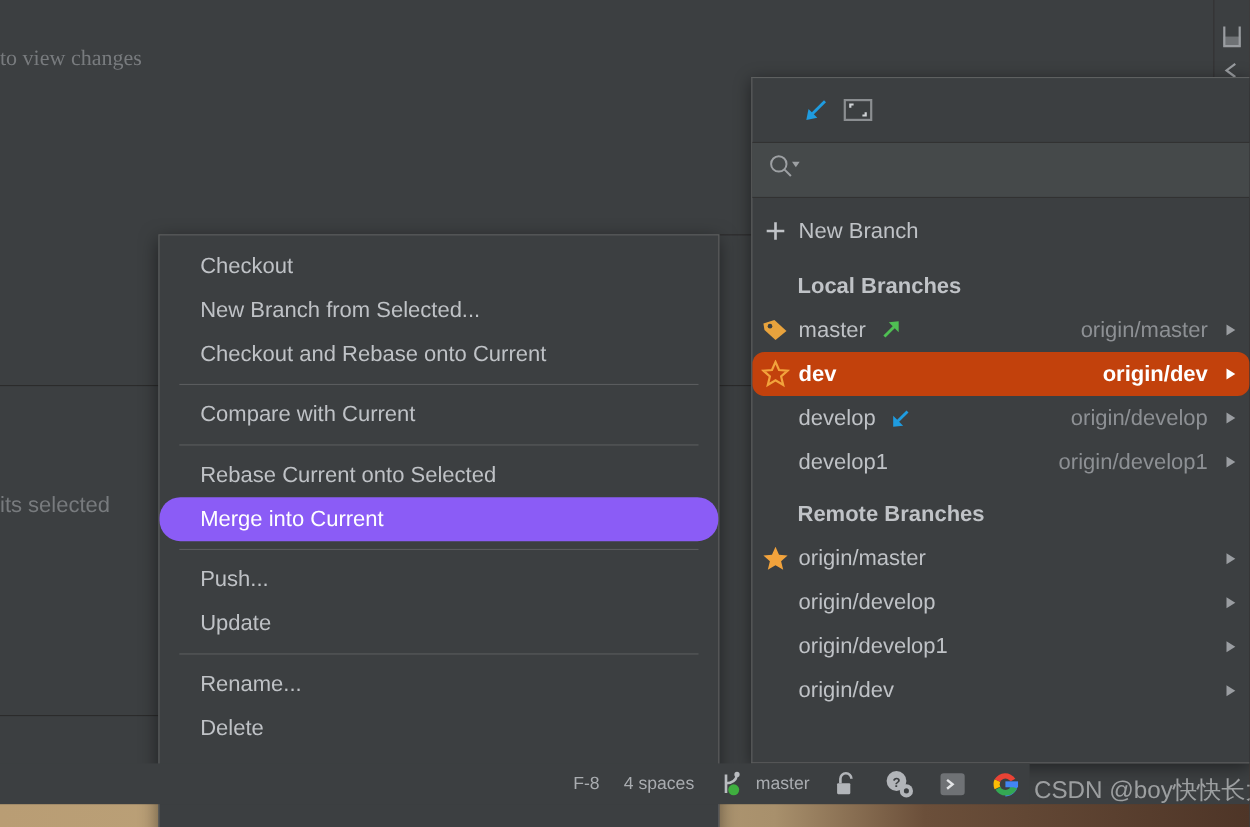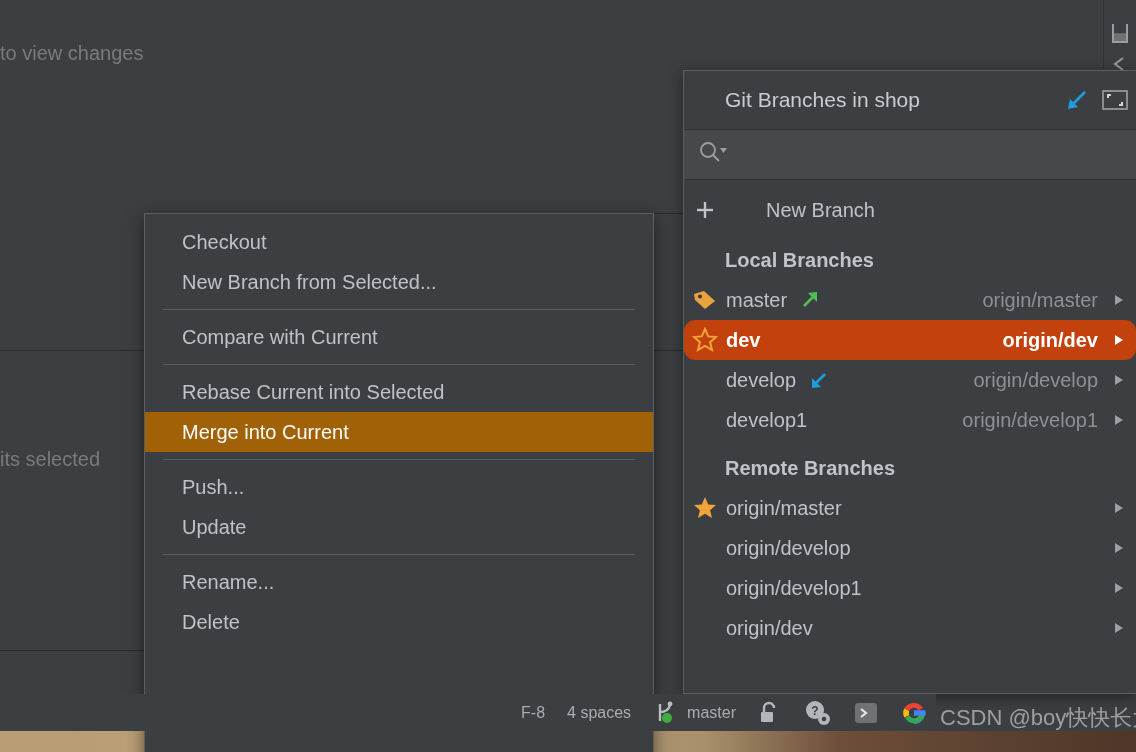--- a/index.html
+++ b/index.html
@@ -193,21 +193,20 @@
     box-sizing: border-box;
   }
   .action-row .ico {
     width: 42px; min-width: 42px;
     display: flex; align-items: center; justify-content: center;
   }
   .action-row .label {
     color: #bfc2c6;
     font-size: 20px;
     white-space: nowrap;
-    margin-left: 40px;
   }
 
   
   #context-menu {
     position: absolute;
     left: 144px;
     top: 213px;
     width: 510px;
     height: 630px;
     background: #3c3f41;
@@ -220,22 +219,23 @@
     height: 40px;
     display: flex;
     align-items: center;
     padding-left: 37px;
     box-sizing: border-box;
     color: #bfc2c6;
     font-size: 20px;
     white-space: nowrap;
   }
   .menu-item.highlighted {
-    background: #a16207;
+    background: #8b5cf6;
     color: #ffffff;
+    border-radius: 19px;
   }
   .menu-sep {
     height: 1px;
     background: #5a5c5e;
     margin: 7px 18px 7px 18px;
   }
 
   
   #watermark {
     position: absolute;
@@ -252,41 +252,40 @@
 
 <div id="wallpaper"></div>
 
 <div id="ide-window">
 
   <div class="bg-pane-divider" style="top:350px;width:683px;"></div>
   <div class="bg-pane-divider" style="top:650px;width:144px;"></div>
   <div class="bg-pane-divider" style="top:696px;width:144px;"></div>
   <div class="bg-pane-divider" style="top:213px;left:654px;width:30px;"></div>
 
-  <div class="bg-text" style="left:0px;top:42px;">to view changes</div>
+  <div class="bg-text" style="left:0px;top:42px;font-family:Liberation Serif, serif;">to view changes</div>
   <div class="bg-text" style="left:0px;top:448px;">its selected</div>
 
   <div id="right-strip">
     <div class="strip-icon" style="top:22px;">
       <svg width="22" height="24" viewBox="0 0 22 24">
         <path d="M4 2 L4 20 L18 20 L18 2" fill="none" stroke="#9a9da1" stroke-width="2"></path>
         <rect x="4" y="12" width="14" height="8" fill="#9a9da1" opacity="0.55" stroke="#9a9da1" stroke-width="1.5"></rect>
       </svg>
     </div>
     <div class="strip-icon" style="top:54px;">
       <svg width="20" height="20" viewBox="0 0 20 20">
         <polyline points="13,4 5,10 13,16" fill="none" stroke="#9a9da1" stroke-width="2"></polyline>
       </svg>
     </div>
   </div>
 
   <div id="branches-popup">
 
     <div id="popup-header">
-      <div id="popup-title">Git Branches in shop</div>
       <div class="hdr-btn">
         <svg width="26" height="26" viewBox="0 0 26 26">
           <line x1="21" y1="5" x2="7" y2="19" stroke="#1f9ce0" stroke-width="2.6"></line>
           <polygon points="4,22 14,20 6,12" fill="#1f9ce0"></polygon>
         </svg>
       </div>
       <div class="hdr-btn">
         <svg width="28" height="22" viewBox="0 0 28 22">
           <rect x="2" y="2" width="24" height="18" fill="none" stroke="#8b8e91" stroke-width="2"></rect>
           <polyline points="7,9 7,6 10,6" fill="none" stroke="#d0d3d6" stroke-width="2"></polyline>
@@ -444,28 +443,29 @@
         </span>
       </div>
 
     </div>
   </div>
 
   <div id="context-menu">
 
     <div class="menu-item">Checkout</div>
     <div class="menu-item">New Branch from Selected...</div>
+    <div class="menu-item">Checkout and Rebase onto Current</div>
 
     <div class="menu-sep"></div>
 
     <div class="menu-item">Compare with Current</div>
 
     <div class="menu-sep"></div>
 
-    <div class="menu-item">Rebase Current into Selected</div>
+    <div class="menu-item">Rebase Current onto Selected</div>
     <div class="menu-item highlighted">Merge into Current</div>
 
     <div class="menu-sep"></div>
 
     <div class="menu-item">Push...</div>
     <div class="menu-item">Update</div>
 
     <div class="menu-sep"></div>
 
     <div class="menu-item">Rename...</div>

